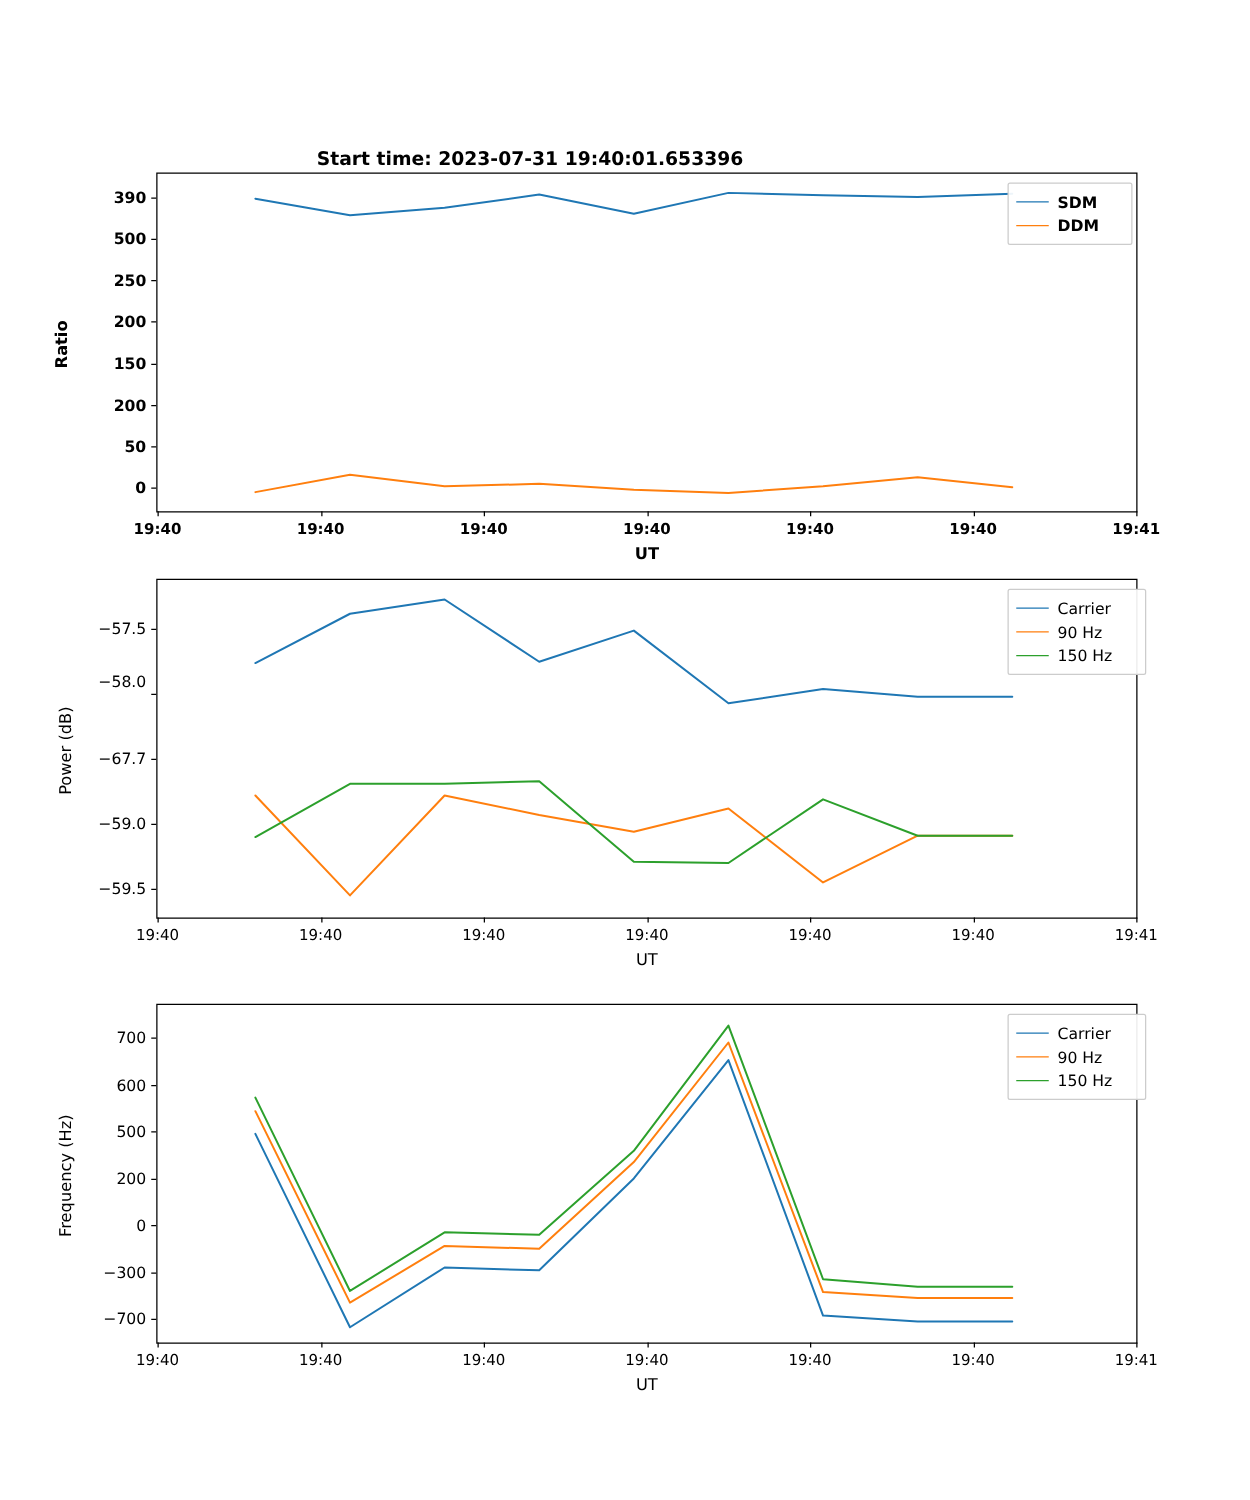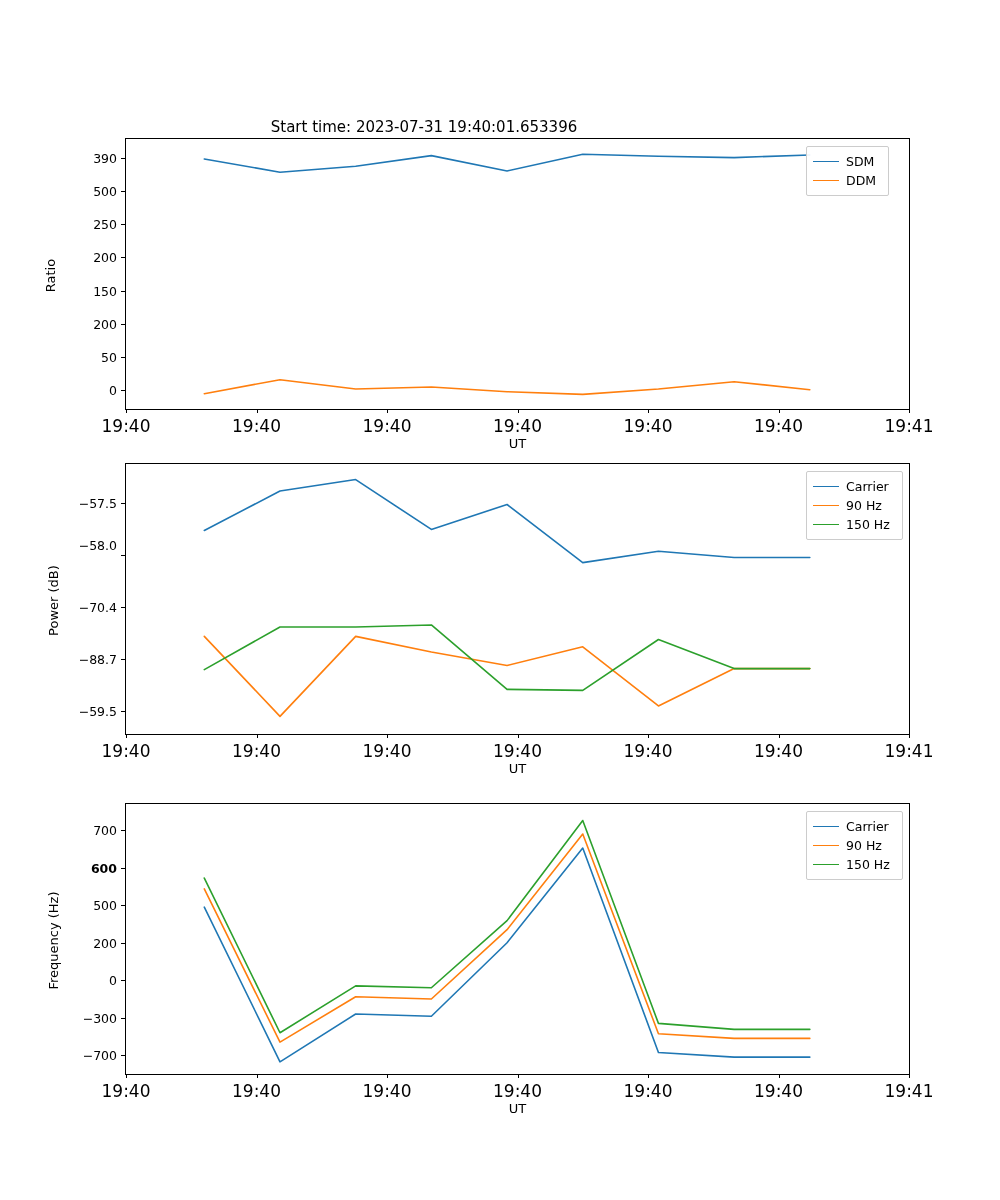--- a/index.html
+++ b/index.html
@@ -20,44 +20,44 @@
   .ylabel{
     position:absolute;
     font-size:13px;
     transform-origin:center center;
     white-space:nowrap;
   }
   .xlabel{
     position:absolute;font-size:13px;text-align:center;white-space:nowrap;
   }
   .tick-label-x{
-    position:absolute;font-size:17px;text-align:left;white-space:nowrap;
+    position:absolute;font-size:12px;text-align:left;white-space:nowrap;
     transform:translateX(-50%);
   }
   .tick-label-y{
     position:absolute;font-size:12.5px;text-align:right;white-space:nowrap;
     transform:translateY(-50%);
   }
   .tick-x{position:absolute;width:1px;background:#000000;height:4px;}
   .tick-y{position:absolute;height:1px;background:#000000;width:4px;}
   .legend{
     position:absolute;border:1px solid #cccccc;background:rgba(255,255,255,0.92);
-    border-radius:2px;padding:5px 12px 5px 6px;
+    border-radius:2px;padding:5px 26px 5px 6px;
     font-size:12.5px;line-height:19px;
   }
   .legend-row{display:flex;align-items:center;white-space:nowrap;}
   .legend-swatch{display:inline-block;width:26px;height:0;border-top:1.6px solid #000;margin-right:7px;}
   svg{position:absolute;left:0;top:0;overflow:visible;}
 </style>
 </head>
 <body>
 
 <div class="figure">
 
-  <div class="panel" style="left:0;top:0;width:848px;height:440px;">
+  <div class="panel" style="left:0;top:0;width:848px;height:440px;font-weight:bold;">
     <div class="title" style="left:0;top:118px;">Start time: 2023-07-31 19:40:01.653396</div>
 
     <div class="axes" id="ax1" style="left:125px;top:138px;width:785px;height:272px;">
       <svg id="svg1" width="783" height="270">
           <polyline points="78.30,19.95 153.99,33.25 229.68,27.27 305.37,16.63 381.06,31.92 456.75,15.30 532.44,17.29 608.13,18.62 683.82,15.96" fill="none" stroke="#1f77b4" stroke-width="1.6" stroke-linejoin="round" stroke-linecap="round"></polyline>
           <polyline points="78.30,254.70 153.99,240.74 229.68,250.05 305.37,248.05 381.06,252.71 456.75,255.37 532.44,250.05 608.13,242.73 683.82,250.71" fill="none" stroke="#ff7f0e" stroke-width="1.6" stroke-linejoin="round" stroke-linecap="round"></polyline>
         </svg>
     </div>
 
     <div class="ylabel" style="left:-10px;top:268px;width:120px;text-align:center;transform:rotate(-90deg);">Ratio</div>
@@ -135,23 +135,23 @@
         <div class="tick-label-x" style="left: 648px; top: 301px;">19:40</div>
         <div class="tick-x" style="left: 778.5px; top: 294px;"></div>
         <div class="tick-label-x" style="left: 778.5px; top: 301px;">19:40</div>
         <div class="tick-x" style="left: 909px; top: 294px;"></div>
         <div class="tick-label-x" style="left: 909px; top: 301px;">19:41</div>
       </div>
     <div id="yticks2">
         <div class="tick-y" style="left: 121px; top: 271.154px;"></div>
         <div class="tick-label-y" style="left: 17px; width: 100px; top: 271.154px;">−59.5</div>
         <div class="tick-y" style="left: 121px; top: 219.231px;"></div>
-        <div class="tick-label-y" style="left: 17px; width: 100px; top: 219.231px;">−88.7</div>
+        <div class="tick-label-y" style="left: 17px; width: 100px; top: 219.231px;">−59.0</div>
         <div class="tick-y" style="left: 121px; top: 167.308px;"></div>
-        <div class="tick-label-y" style="left: 17px; width: 100px; top: 167.308px;">−70.4</div>
+        <div class="tick-label-y" style="left: 17px; width: 100px; top: 167.308px;">−67.7</div>
         <div class="tick-y" style="left: 121px; top: 115.385px;"></div>
         <div class="tick-label-y" style="left: 17px; width: 100px; top: 105px;">−58.0</div>
         <div class="tick-y" style="left: 121px; top: 63.4615px;"></div>
         <div class="tick-label-y" style="left: 17px; width: 100px; top: 63.4615px;">−57.5</div>
       </div>
 
     <div class="legend" id="legend2" style="left:806px;top:31px;">
         <div class="legend-row">
           <span class="legend-swatch" style="border-top-color: rgb(31, 119, 180);"></span>
           <span>Carrier</span>
@@ -200,21 +200,21 @@
         <div class="tick-label-y" style="left: 17px; width: 100px; top: 275.25px;">−700</div>
         <div class="tick-y" style="left: 121px; top: 237.75px;"></div>
         <div class="tick-label-y" style="left: 17px; width: 100px; top: 237.75px;">−300</div>
         <div class="tick-y" style="left: 121px; top: 200.25px;"></div>
         <div class="tick-label-y" style="left: 17px; width: 100px; top: 200.25px;">0</div>
         <div class="tick-y" style="left: 121px; top: 162.75px;"></div>
         <div class="tick-label-y" style="left: 17px; width: 100px; top: 162.75px;">200</div>
         <div class="tick-y" style="left: 121px; top: 125.25px;"></div>
         <div class="tick-label-y" style="left: 17px; width: 100px; top: 125.25px;">500</div>
         <div class="tick-y" style="left: 121px; top: 87.75px;"></div>
-        <div class="tick-label-y" style="left: 17px; width: 100px; top: 87.75px; font-weight: bold;">600</div>
+        <div class="tick-label-y" style="left: 17px; width: 100px; top: 87.75px;">600</div>
         <div class="tick-y" style="left: 121px; top: 50.25px;"></div>
         <div class="tick-label-y" style="left: 17px; width: 100px; top: 50.25px;">700</div>
       </div>
 
     <div class="legend" id="legend3" style="left:806px;top:31px;">
         <div class="legend-row">
           <span class="legend-swatch" style="border-top-color: rgb(31, 119, 180);"></span>
           <span>Carrier</span>
         </div>
         <div class="legend-row">

